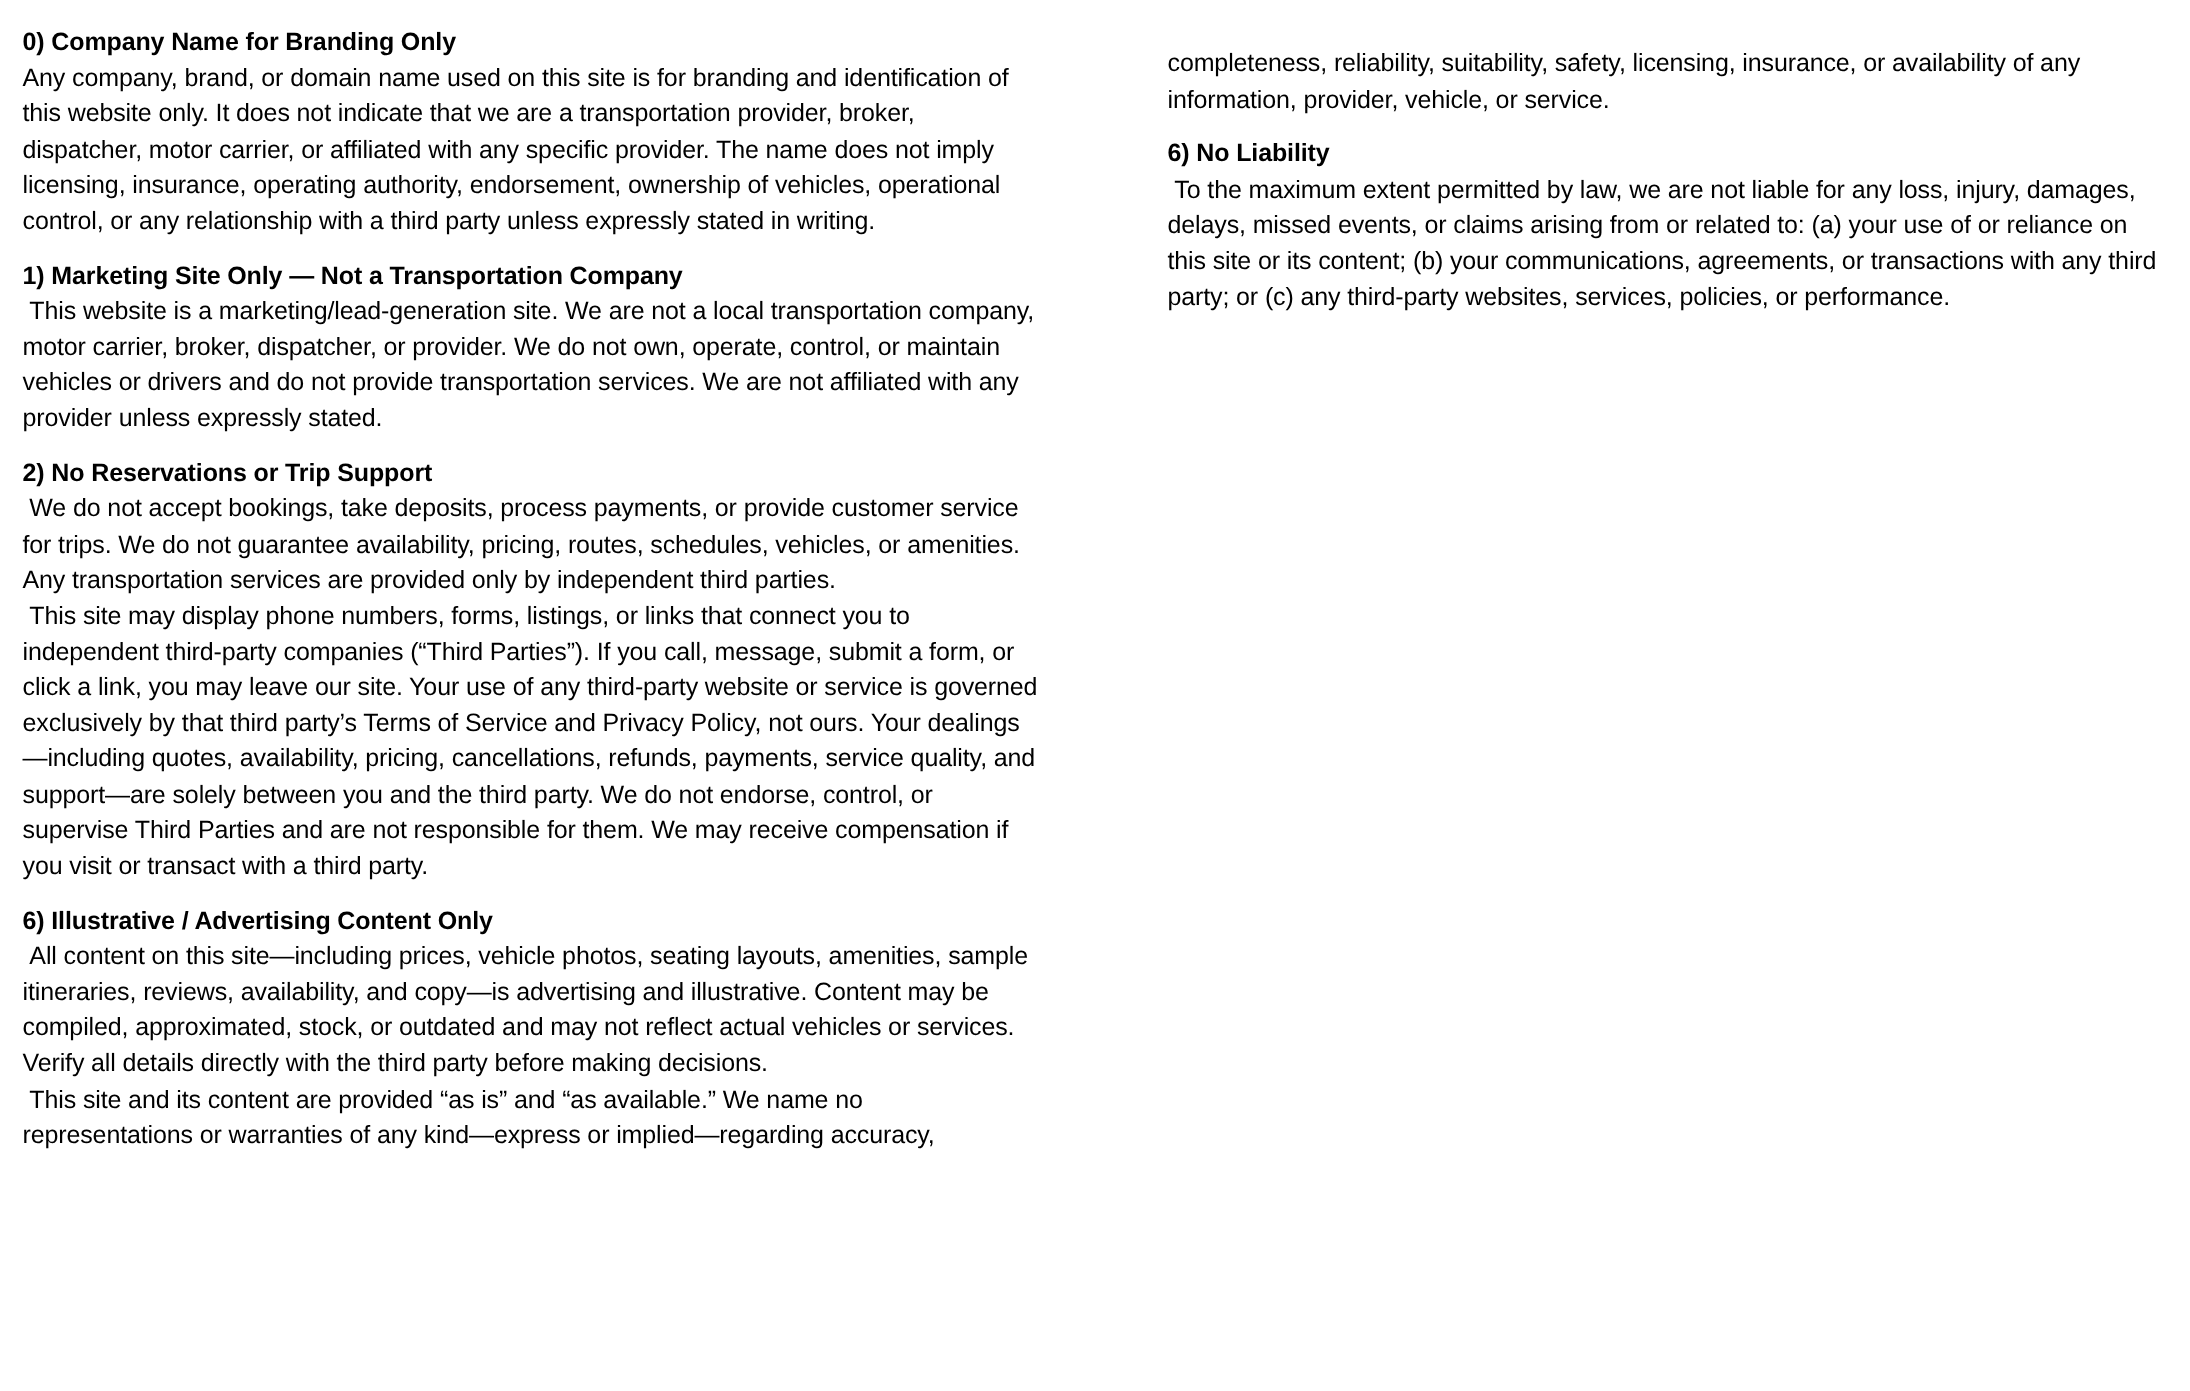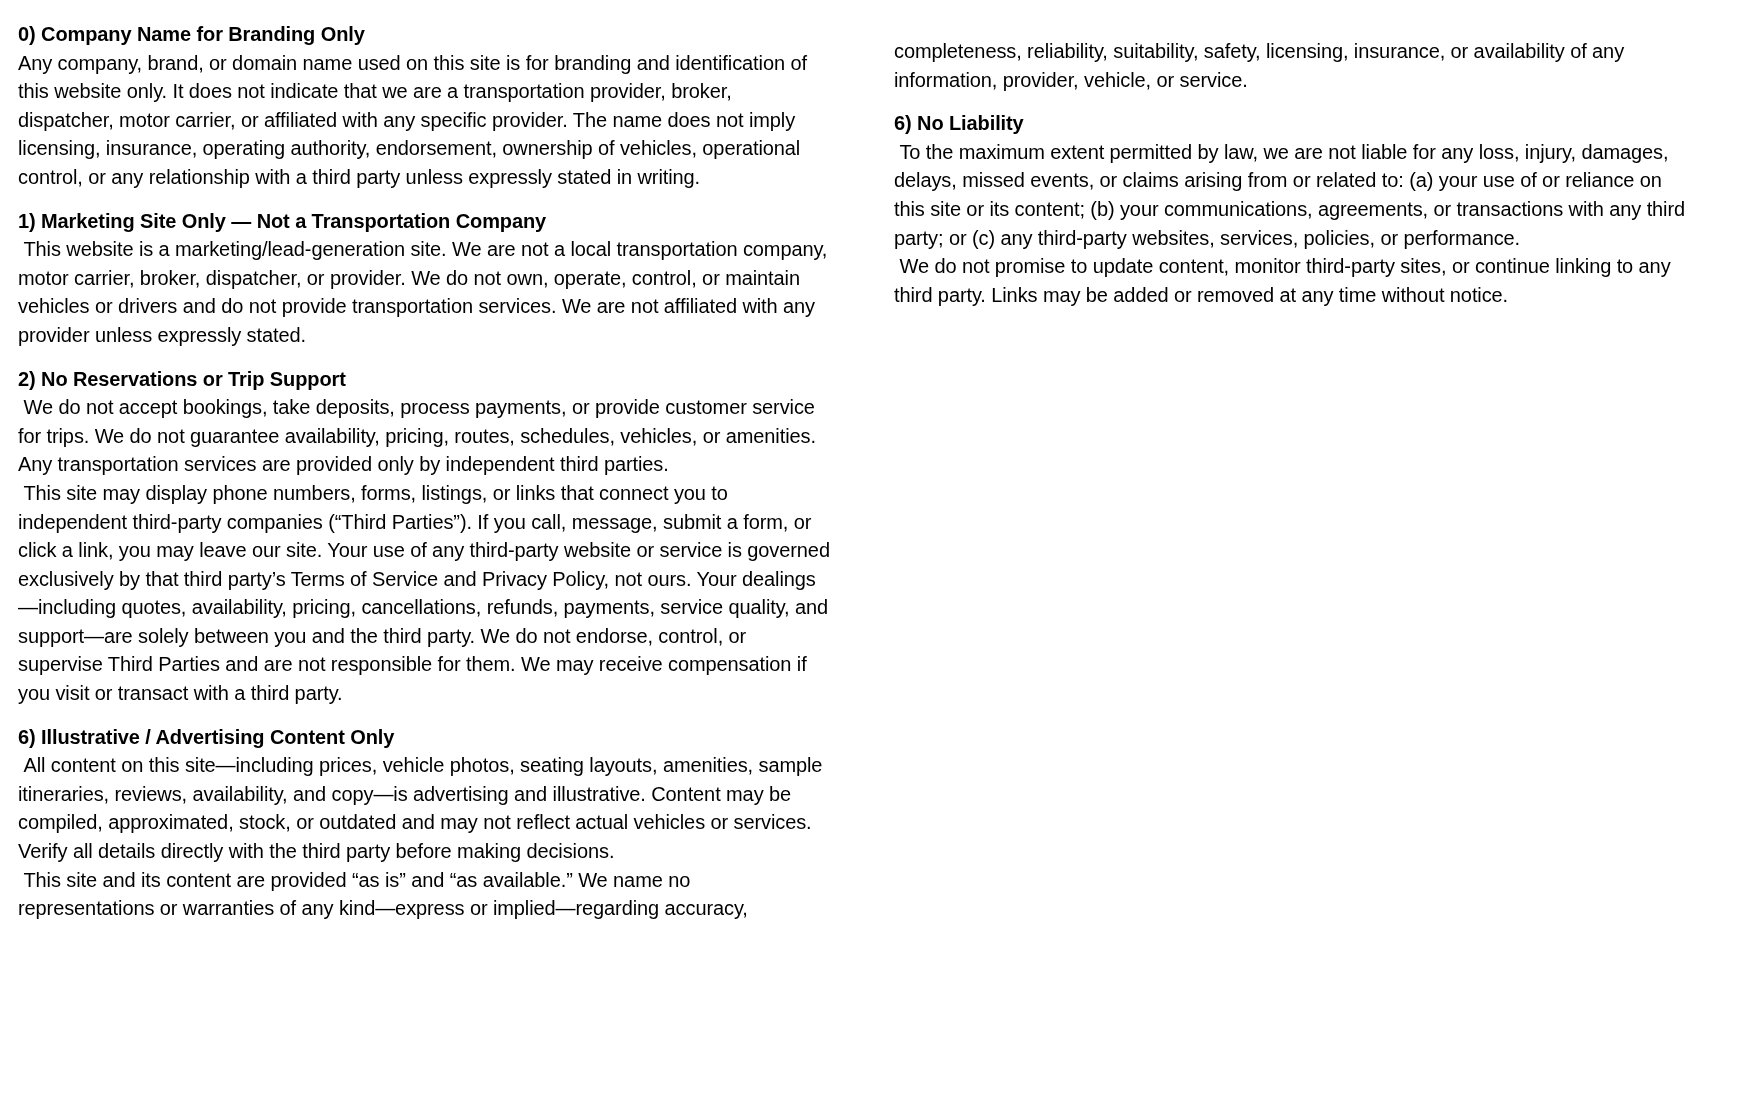--- a/index.html
+++ b/index.html
@@ -9,21 +9,21 @@
     height: 1113px;
     overflow: hidden;
     font-family: "Liberation Sans", sans-serif;
     color: #000000;
     -webkit-font-smoothing: antialiased;
   }
   .page {
     display: flex;
     align-items: flex-start;
     padding: 20px 20px 0 18px;
-    gap: 64px;
+    gap: 104px;
     height: 100%;
   }
   .column {
     flex: 0 0 auto;
     width: 812px;
   }
   .column-right {
     width: 792px;
     padding-top: 17px;
   }
@@ -86,18 +86,17 @@
     <section class="section">
       <p class="sec-body"><span>completeness, reliability, suitability, safety, licensing, insurance, or availability of any information, provider, vehicle, or service.</span></p>
     </section>
 
     <section class="section">
       <h2 class="sec-heading">6) No Liability</h2>
       <p class="sec-body"><span> To the maximum extent permitted by law, we are </span><strong>not liable</strong><span> for any loss, injury, damages, delays, missed events, or claims arising from or related to: (a) your use of or reliance on this site or its content; (b) your communications, agreements, or transactions with any third party; or (c) any third-party websites, services, policies, or performance.</span></p>
     </section>
 
     <section class="section">
-      <p class="sec-body"><span> We </span><strong>do not</strong><span> promise to update content, monitor third-party sites, or continue linking to any third party. Links may be added or removed at any time without notice.</span></p>
     </section>
 
   </div>
 
 </main>
 
 </body></html>

